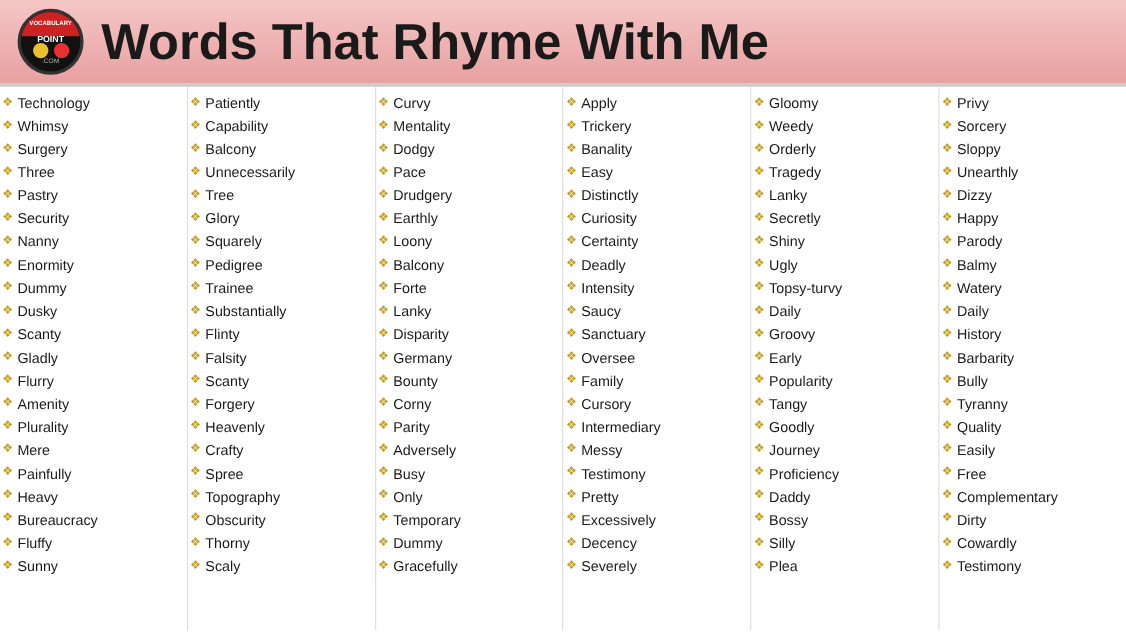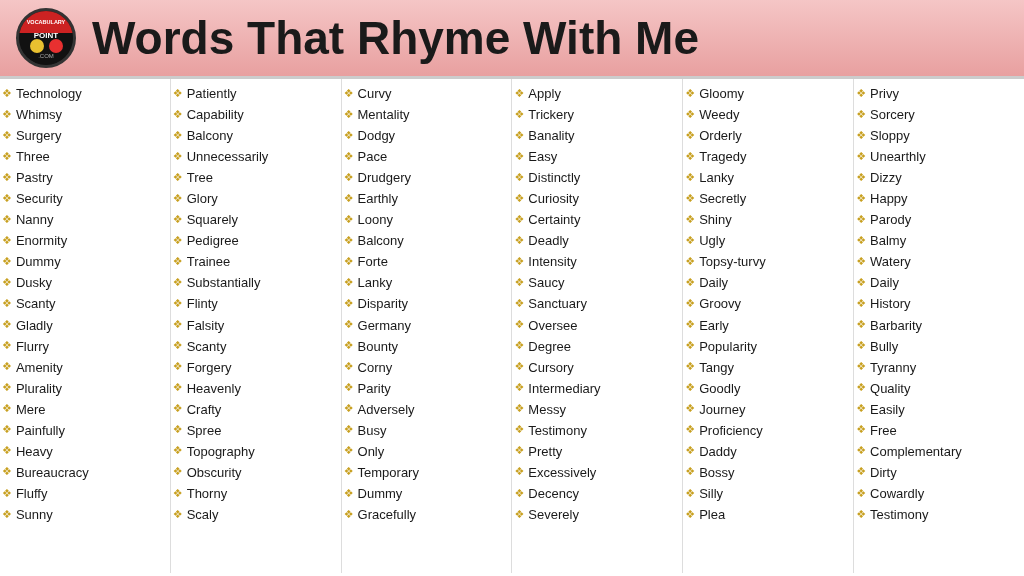--- a/index.html
+++ b/index.html
@@ -390,21 +390,21 @@
       <div class="word-item">
         <span class="bullet">❖</span>
         <span>Sanctuary</span>
       </div>
       <div class="word-item">
         <span class="bullet">❖</span>
         <span>Oversee</span>
       </div>
       <div class="word-item">
         <span class="bullet">❖</span>
-        <span>Degree</span>
+        <span>Family</span>
       </div>
       <div class="word-item">
         <span class="bullet">❖</span>
         <span>Cursory</span>
       </div>
       <div class="word-item">
         <span class="bullet">❖</span>
         <span>Intermediary</span>
       </div>
       <div class="word-item">

